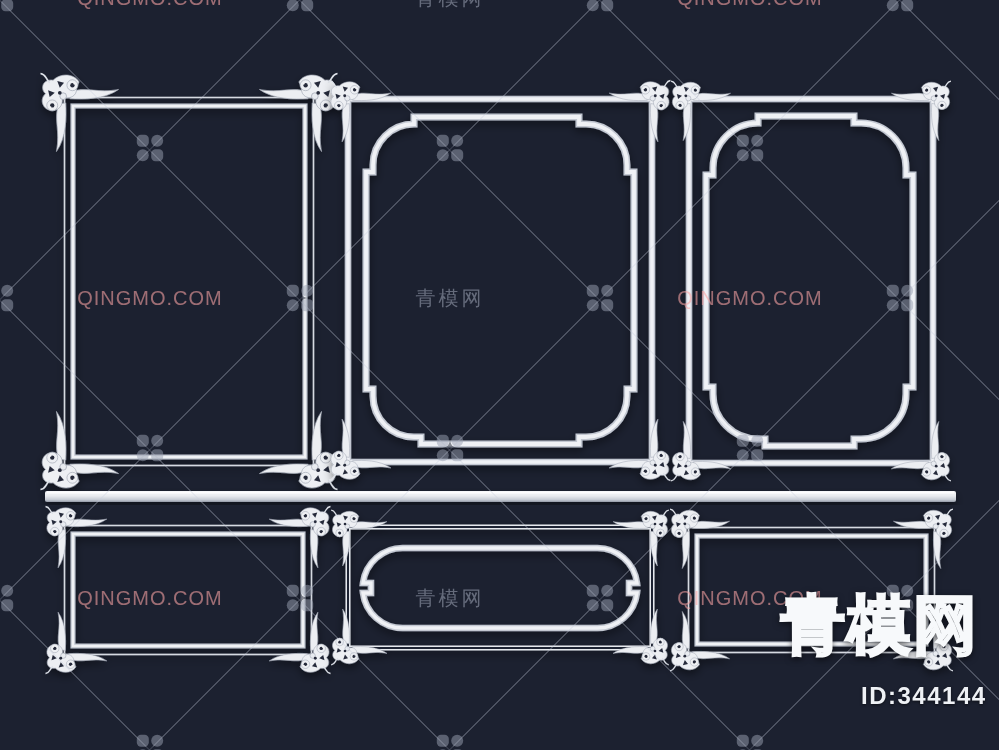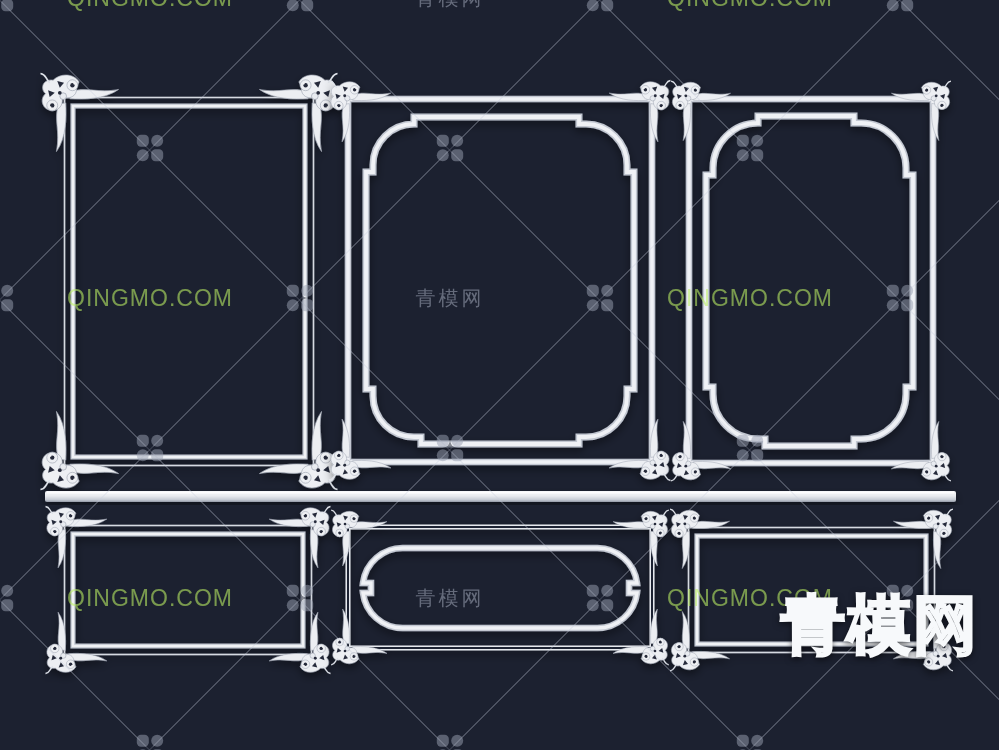--- a/index.html
+++ b/index.html
@@ -15,21 +15,21 @@
         transparent 0, transparent 105px,
         rgba(200,206,222,0.28) 105px, rgba(200,206,222,0.28) 106.4px,
         transparent 106.4px, transparent 212.13px),
       repeating-linear-gradient(315deg,
         transparent 0, transparent 176px,
         rgba(200,206,222,0.28) 176px, rgba(200,206,222,0.28) 177.4px,
         transparent 177.4px, transparent 212.13px);
   }
   .wm-layer{position:absolute;inset:0;z-index:6;pointer-events:none;}
   .wm{position:absolute;transform:translate(-50%,-50%);white-space:nowrap;}
-  .wm-en{font-size:23px;color:#bef264;opacity:.58;letter-spacing:1px;}
+  .wm-en{font-size:20px;color:#fca5a5;opacity:.58;letter-spacing:1px;}
   .wm-zh{font-size:20px;color:#9aa1b2;opacity:.58;letter-spacing:3px;
          font-family:"DejaVu Sans","Liberation Sans",sans-serif;}
   .wm-logo{width:30px;height:30px;opacity:.5;line-height:0;}
   .site-logo{
     position:absolute;left:781px;top:589px;z-index:8;white-space:nowrap;
     font-size:64px;line-height:1.15;font-weight:bold;letter-spacing:2px;
     color:transparent;-webkit-text-stroke:2.8px #f7f9fb;
     font-family:"DejaVu Sans","Liberation Sans",sans-serif;
     filter:drop-shadow(0 2px 3px rgba(0,0,0,0.55));
   }
@@ -346,13 +346,14 @@
             <rect x="6" y="6" width="40" height="40" rx="14"></rect>
             <circle cx="74" cy="26" r="20"></circle>
             <circle cx="26" cy="74" r="20"></circle>
             <rect x="54" y="54" width="40" height="40" rx="14"></rect>
           </g>
           <path d="M50,24 C55,43 57,45 76,50 C57,55 55,57 50,76 C45,57 43,55 24,50 C43,45 45,43 50,24 Z" fill="#1c2130"></path>
         </svg></div>
     </div>
 
   <div class="site-logo">青模网</div>
+  <div class="model-id">ID:344144</div>
 </div>
 
 </body></html>

